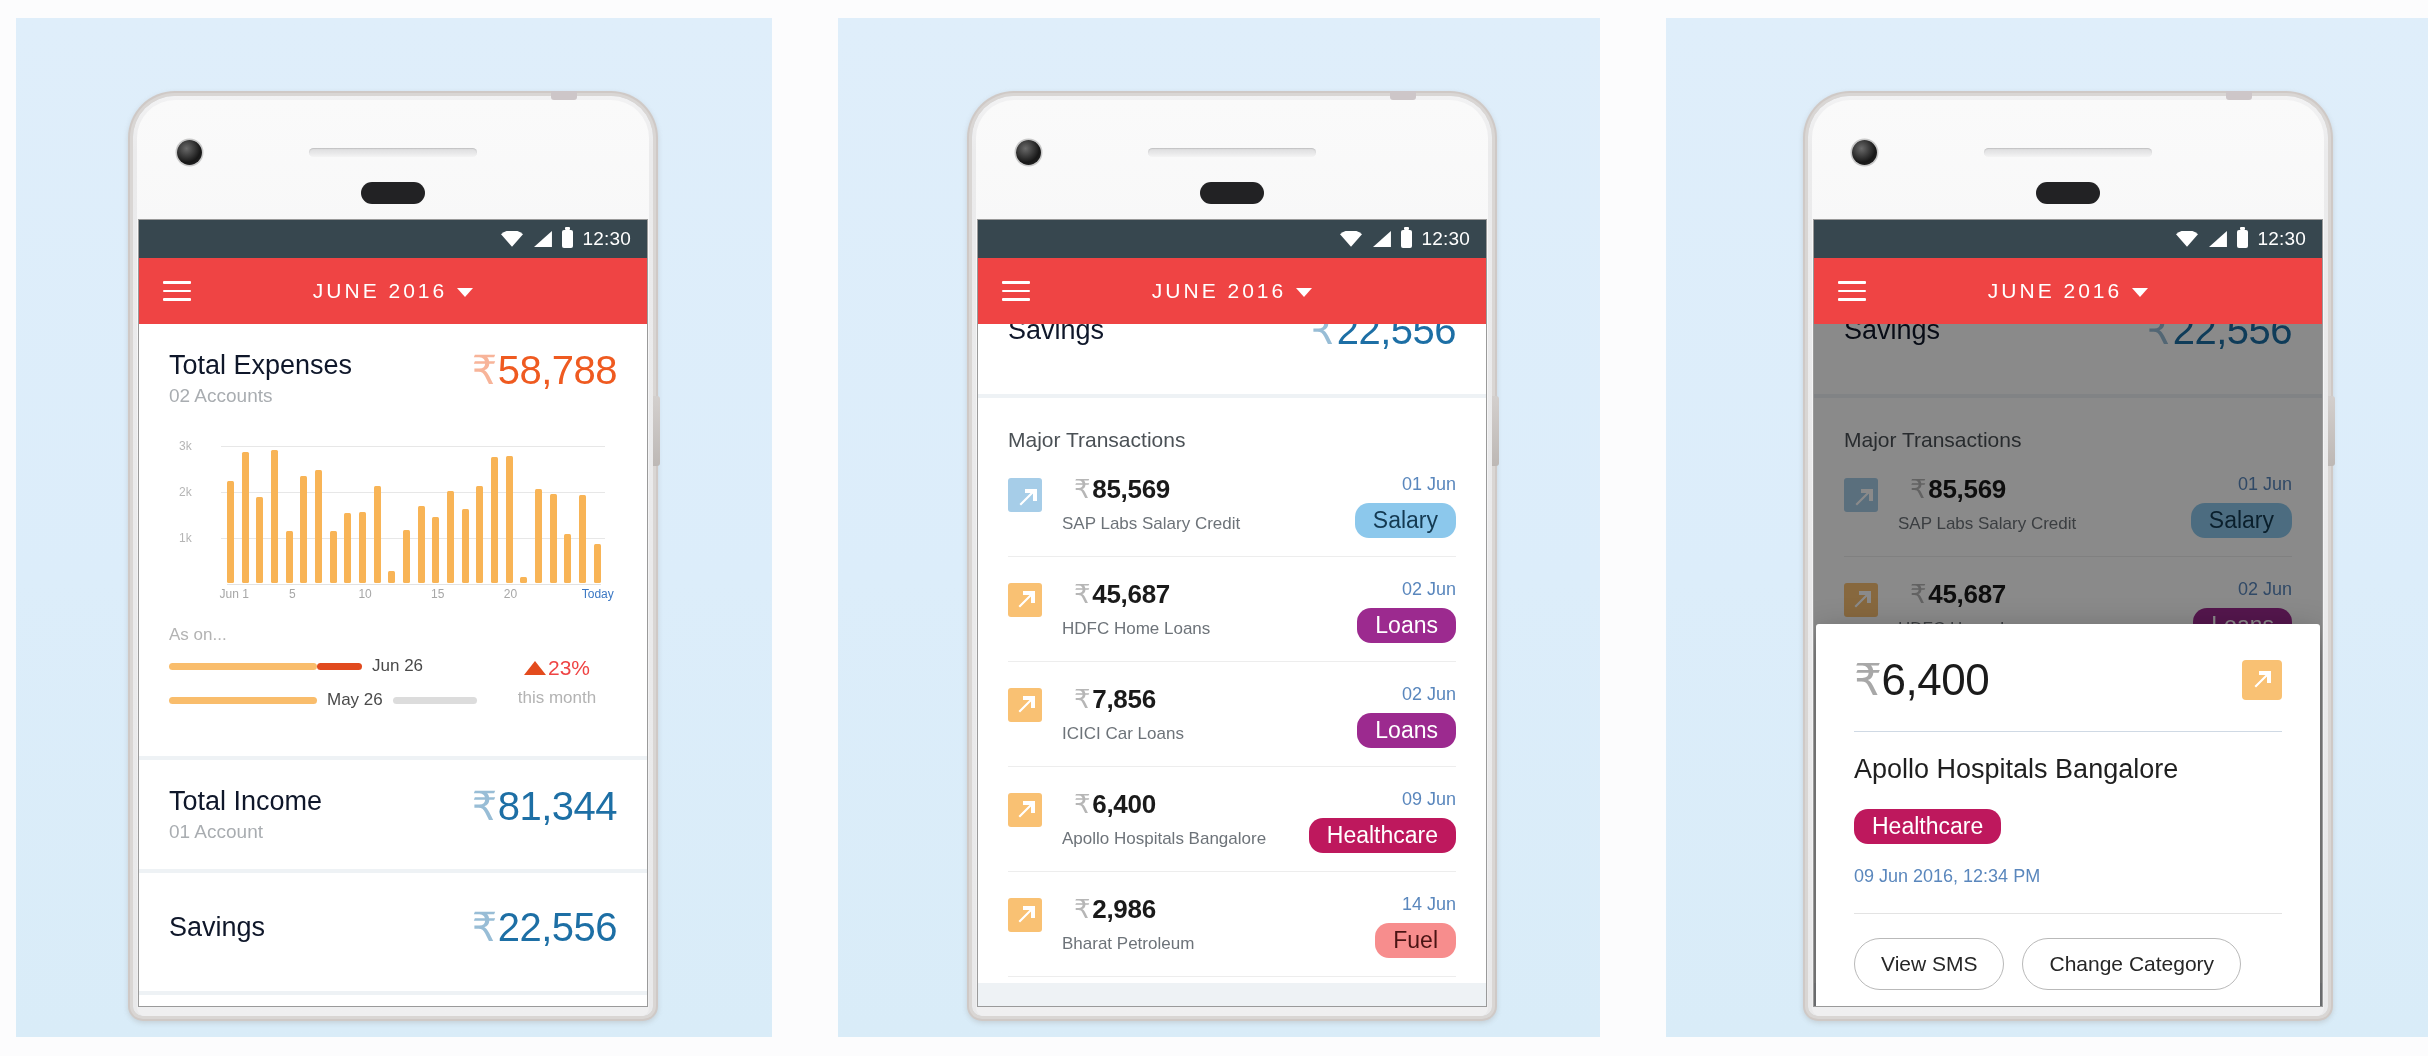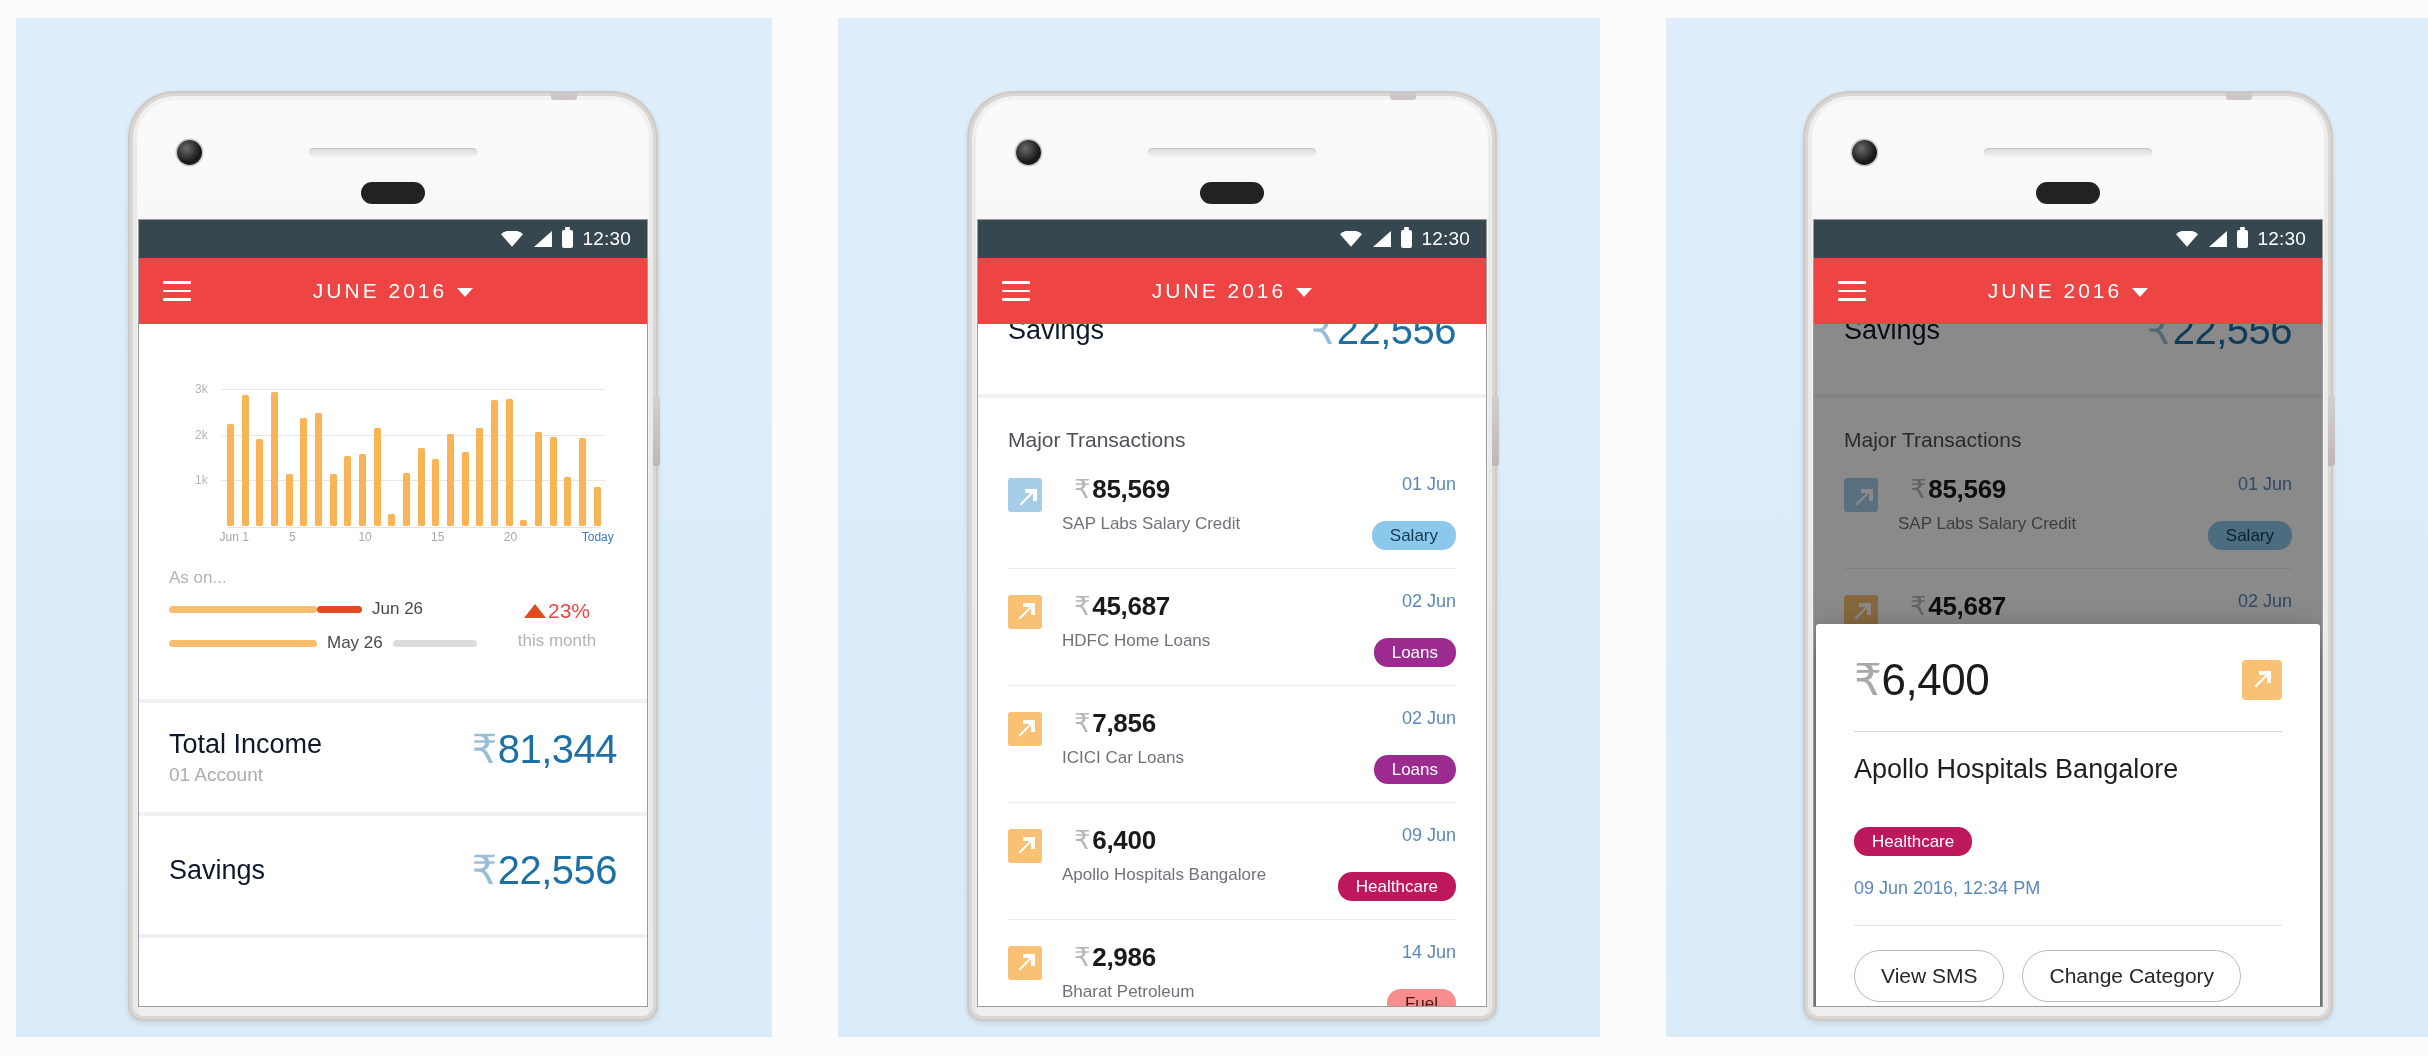--- a/index.html
+++ b/index.html
@@ -107,21 +107,21 @@
   .sum-title{font-size:27px;color:#0f172a;line-height:1.12;}
   .sum-sub{font-size:19px;color:#a9adb1;margin-top:5px;}
   .amount{font-size:40px;line-height:1;font-weight:400;letter-spacing:-.5px;white-space:nowrap;}
   .amount .rs{opacity:.45;margin-right:1px;}
   .amt-orange{color:#ef5a20;}
   .amt-blue{color:#1d6fa5;}
 
   
   .chart-wrap{position:relative;height:172px;margin:26px 12px 0 10px;}
   .gridline{position:absolute;left:42px;right:0;height:1px;background:#e7e7e7;}
-  .ylab{position:absolute;left:16px;font-size:12px;color:#b5b5b5;transform:translateY(-50%);}
+  .ylab{position:absolute;left:0;font-size:12px;color:#b5b5b5;transform:translateY(-50%);}
   .bars{position:absolute;left:48px;right:4px;bottom:22px;top:4px;display:flex;align-items:flex-end;justify-content:space-between;}
   .bar{width:7px;background:#f8b456;border-radius:1.5px;}
   .xaxis{position:absolute;left:48px;right:4px;bottom:20px;height:1px;background:#e2e2e2;}
   .xlabs{position:absolute;left:48px;right:0;bottom:0;height:18px;}
   .xlab{position:absolute;font-size:12px;color:#a7a7a7;transform:translateX(-50%);}
   .xlab.today{color:#3b78c4;}
 
   
   .compare{margin-top:20px;padding-bottom:6px;}
   .ason{font-size:17px;color:#b3b3b3;margin-bottom:11px;}
@@ -146,22 +146,22 @@
   .tx-ico{width:34px;height:34px;border-radius:3px;flex:none;margin-top:4px;position:relative;}
   .ico-in{background:#a6cde8;}
   .ico-out{background:#f9c173;}
   .tx-mid{flex:1;padding-left:20px;}
   .tx-amt{font-size:26px;color:#1a1a1a;font-weight:bold;letter-spacing:-.3px;margin-left:12px;}
   .tx-amt .rs{color:#b6b6b6;font-weight:400;margin-right:2px;}
   .tx-name{font-size:17px;color:#6d7379;margin-top:9px;}
   .tx-right{text-align:right;min-width:120px;}
   .tx-date{font-size:18px;color:#5a87bd;}
   .chip{
-    display:inline-block;margin-top:26px;padding:6px 18px;border-radius:14px;
-    font-size:17px;line-height:1;
+    display:inline-block;margin-top:8px;padding:6px 18px;border-radius:14px;
+    font-size:23px;line-height:1;
   }
   .chip-salary{background:#8cc8ec;color:#143a52;}
   .chip-loans{background:#9c2a8f;color:#fff;}
   .chip-health{background:#be185d;color:#fff;}
   .chip-fuel{background:#f78d8d;color:#4a1414;}
 
   
   .scrim{position:absolute;left:0;top:0;right:0;bottom:0;background:rgba(0,0,0,.46);}
   .dialog{
     position:absolute;left:2px;right:2px;top:300px;
@@ -227,20 +227,29 @@
         <div class="appbar-title">
           <span>JUNE 2016</span>
           <span class="caret"></span>
         </div>
       </div>
 
       <div class="content">
 
         <div class="card">
           <div class="pad pad-b">
+            <div class="sum-row">
+              <div>
+                <div class="sum-title">Total Expenses</div>
+                <div class="sum-sub">02 Accounts</div>
+              </div>
+              <div class="amount amt-orange">
+                <span class="rs">₹</span><span>58,788</span>
+              </div>
+            </div>
 
             <div class="chart-wrap">
               <div id="chart-grid">
                   <div class="gridline" style="top: 13.125px;"></div>
                   <div class="ylab" style="top: 13.125px;">3k</div>
                   <div class="gridline" style="top: 58.75px;"></div>
                   <div class="ylab" style="top: 58.75px;">2k</div>
                   <div class="gridline" style="top: 104.375px;"></div>
                   <div class="ylab" style="top: 104.375px;">1k</div>
                 </div>

